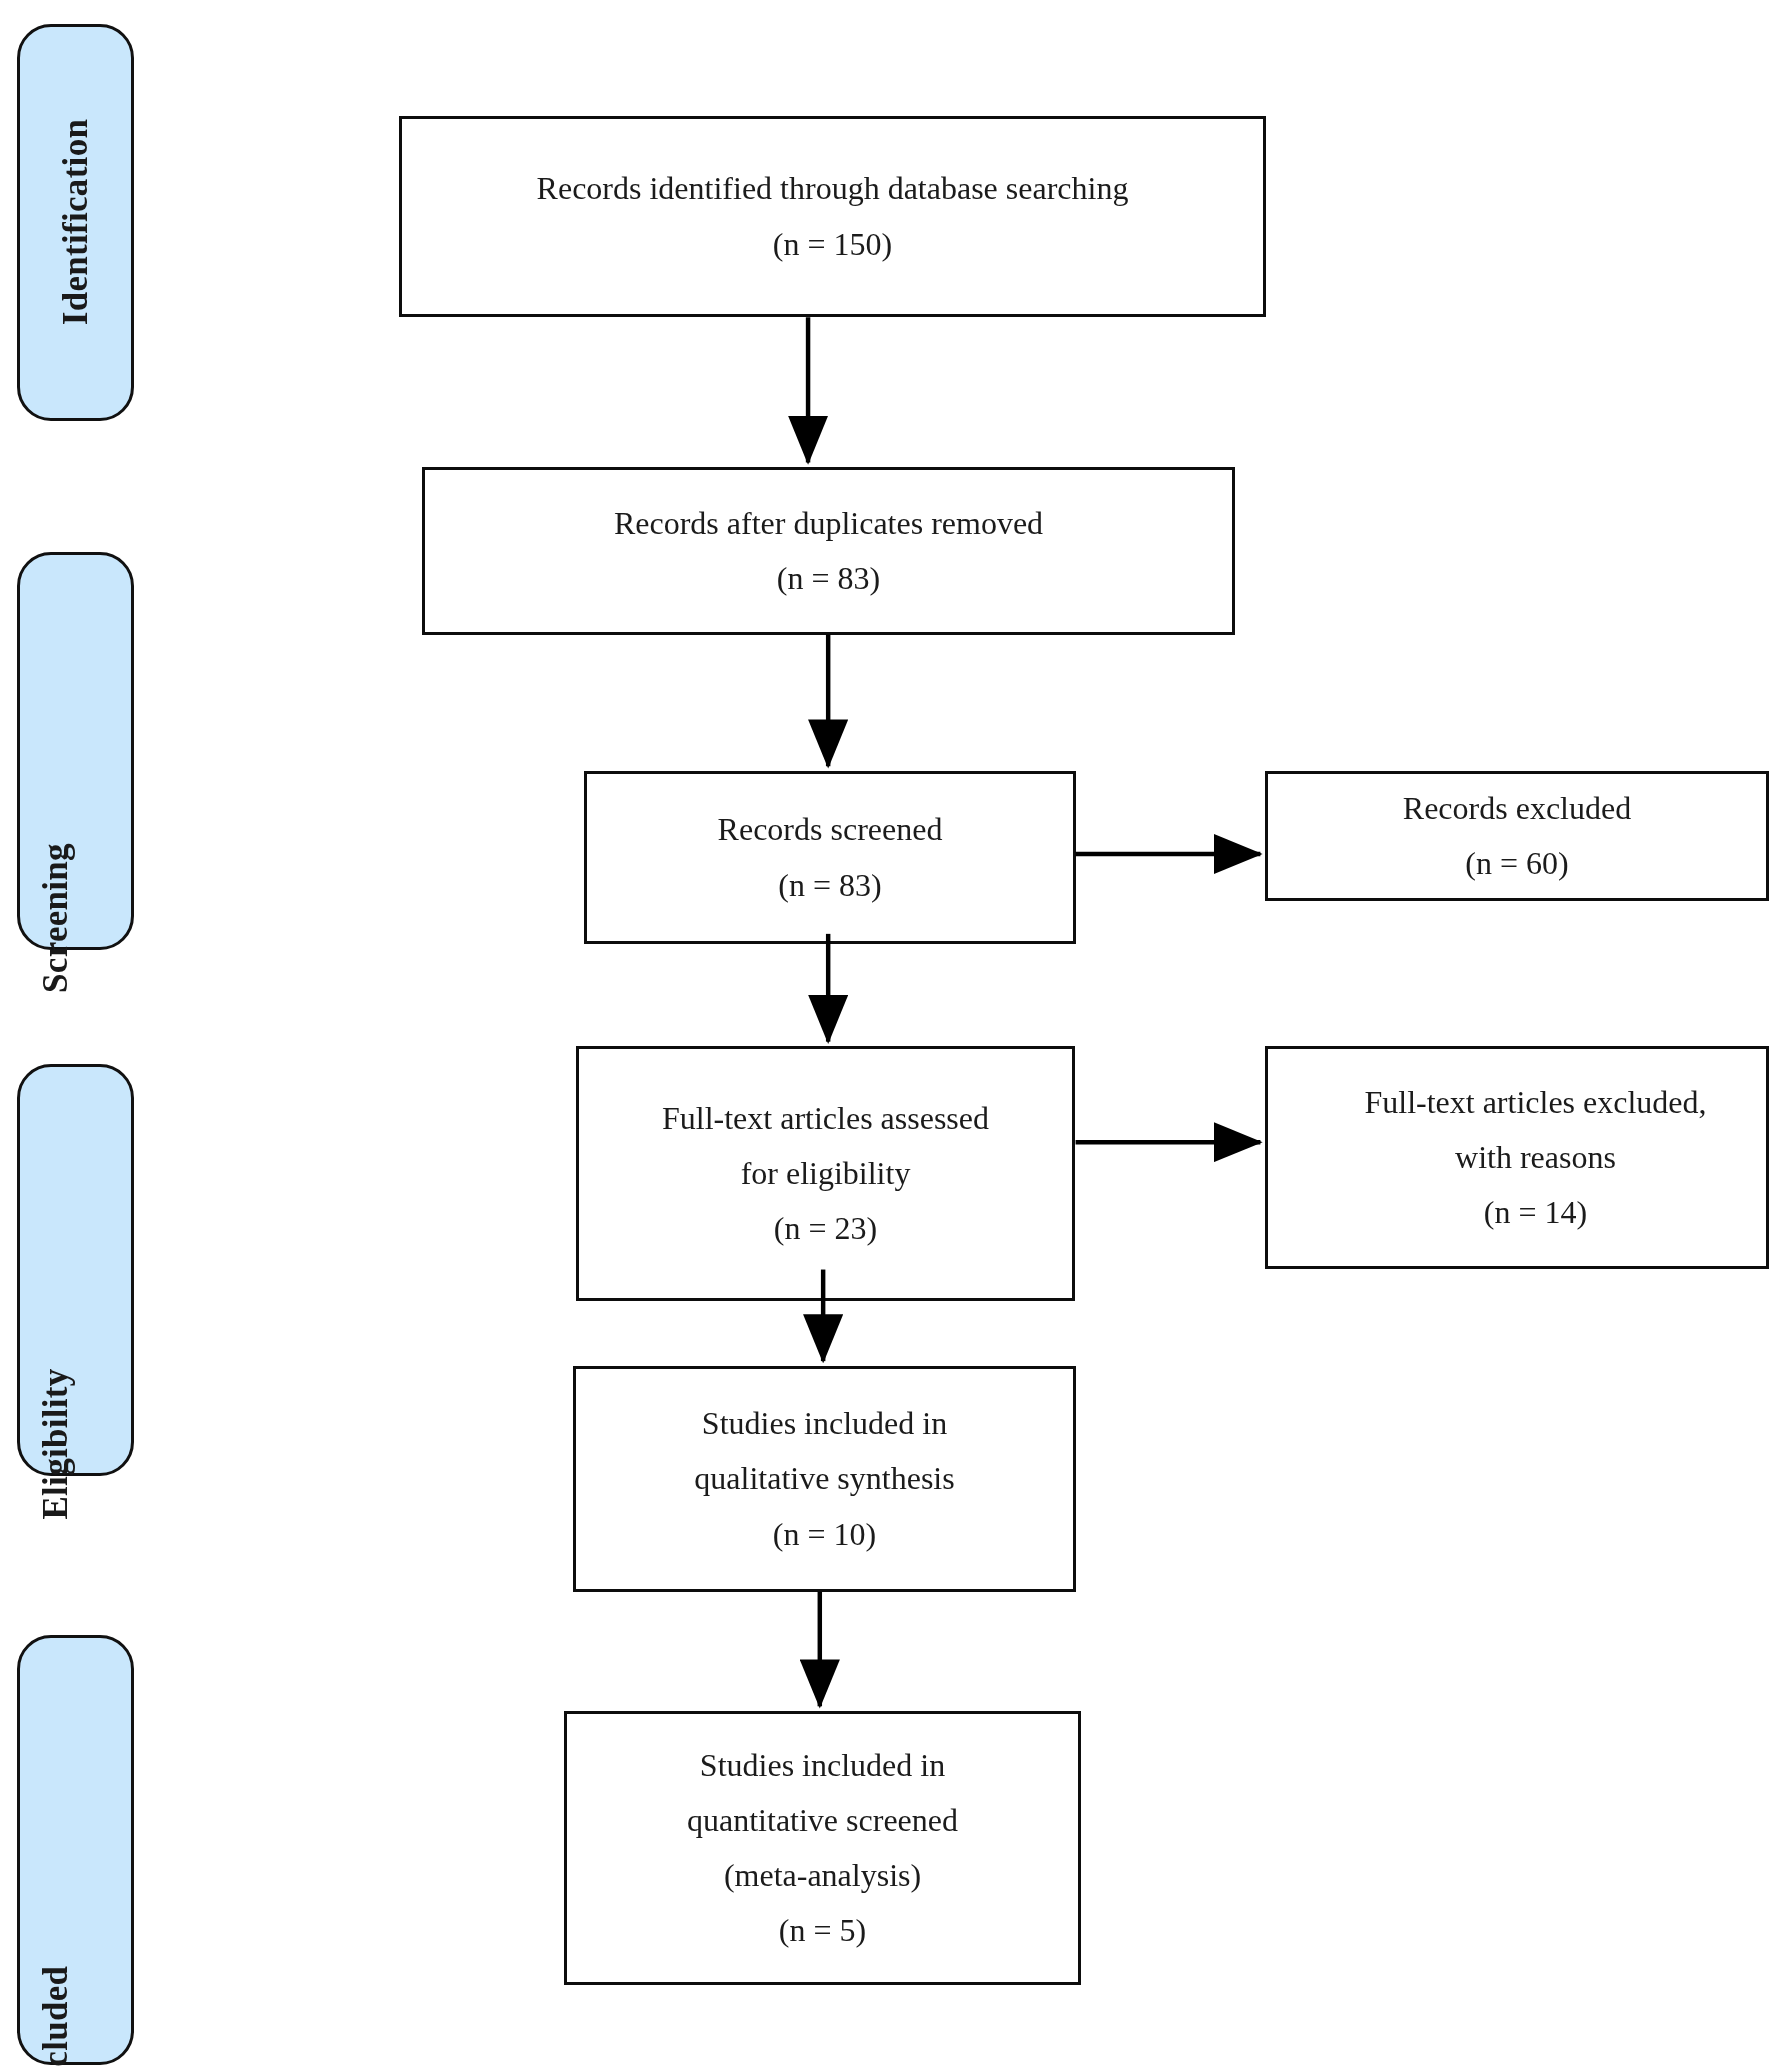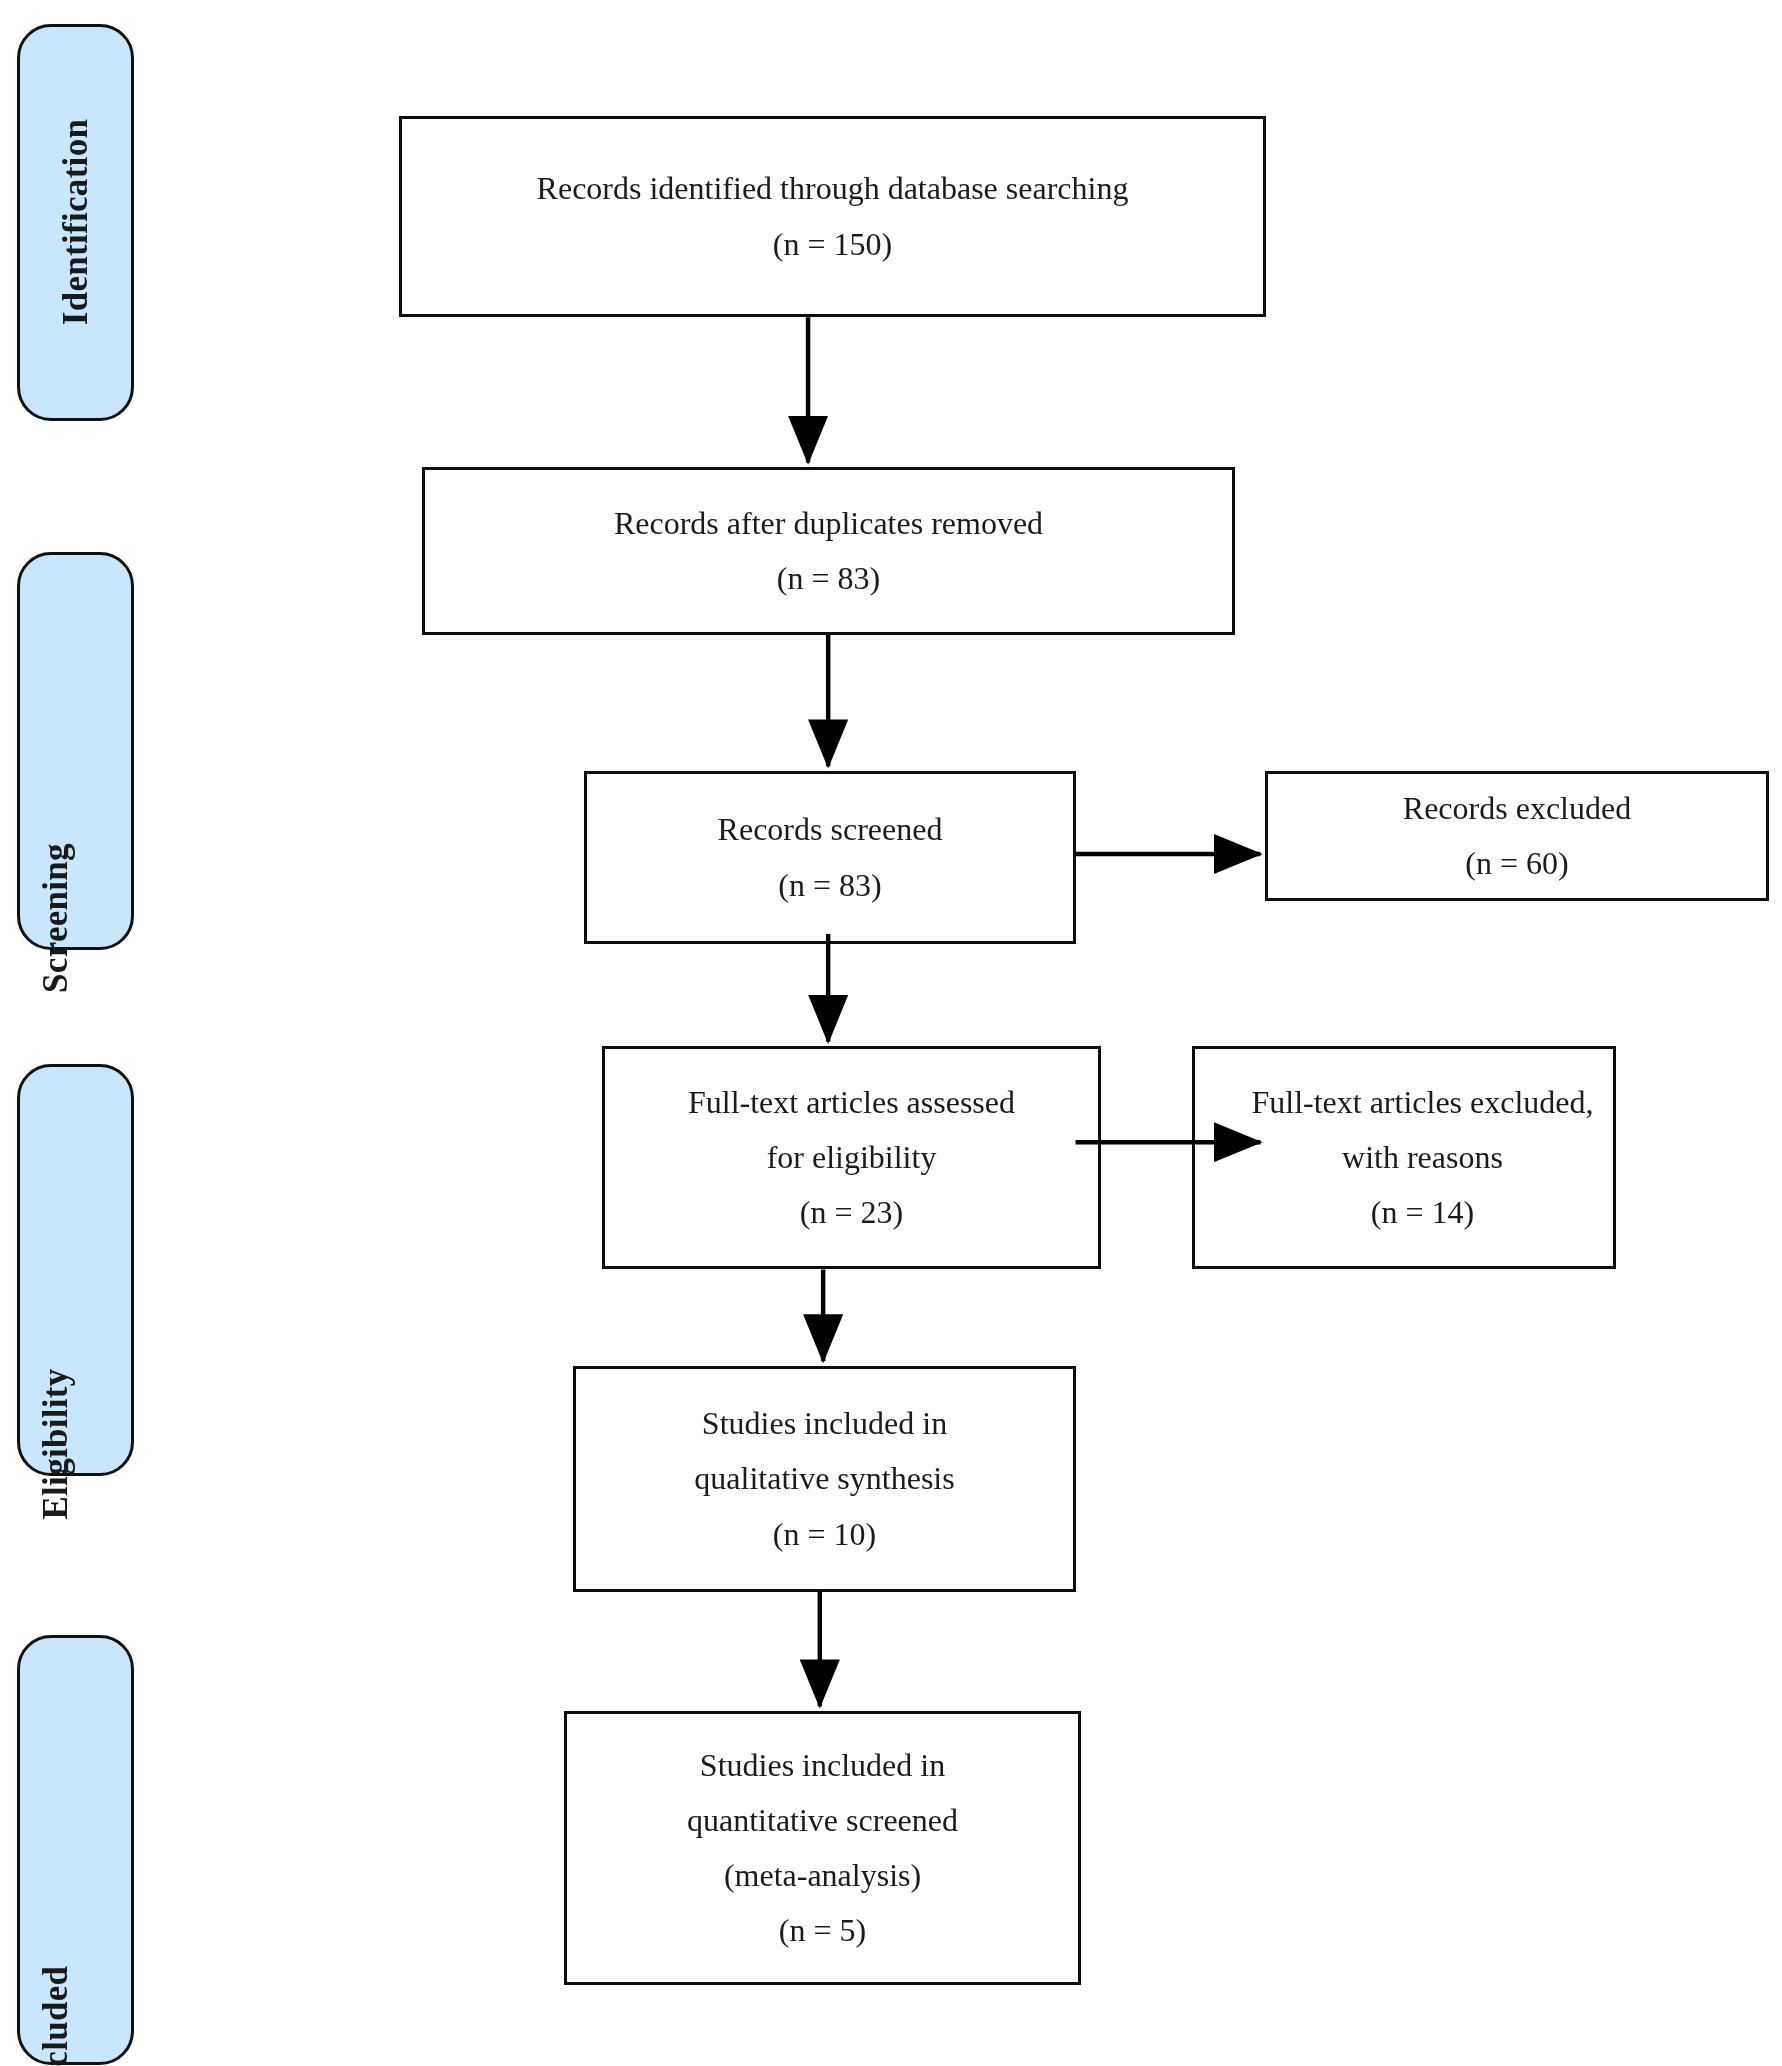--- a/index.html
+++ b/index.html
@@ -112,27 +112,27 @@
   <div class="flow-box" style="left:584px; top:771px; width:492px; height:173px;">
     <div class="line">Records screened</div>
     <div class="line">(n = 83)</div>
   </div>
 
   <div class="flow-box" style="left:1265px; top:771px; width:504px; height:130px;">
     <div class="line">Records excluded</div>
     <div class="line">(n = 60)</div>
   </div>
 
-  <div class="flow-box" style="left:576px; top:1046px; width:499px; height:223px;margin-left:26px;">
+  <div class="flow-box" style="left:576px; top:1046px; width:499px; height:255px;">
     <div class="line">Full-text articles assessed</div>
     <div class="line">for eligibility</div>
     <div class="line">(n = 23)</div>
   </div>
 
-  <div class="flow-box" style="left:1192px; top:1046px; width:424px; height:223px;padding-left:37px;">
+  <div class="flow-box" style="left:1265px; top:1046px; width:504px; height:223px;padding-left:37px;">
     <div class="line">Full-text articles excluded,</div>
     <div class="line">with reasons</div>
     <div class="line">(n = 14)</div>
   </div>
 
   <div class="flow-box" style="left:573px; top:1366px; width:503px; height:226px;">
     <div class="line">Studies included in</div>
     <div class="line">qualitative synthesis</div>
     <div class="line">(n = 10)</div>
   </div>

